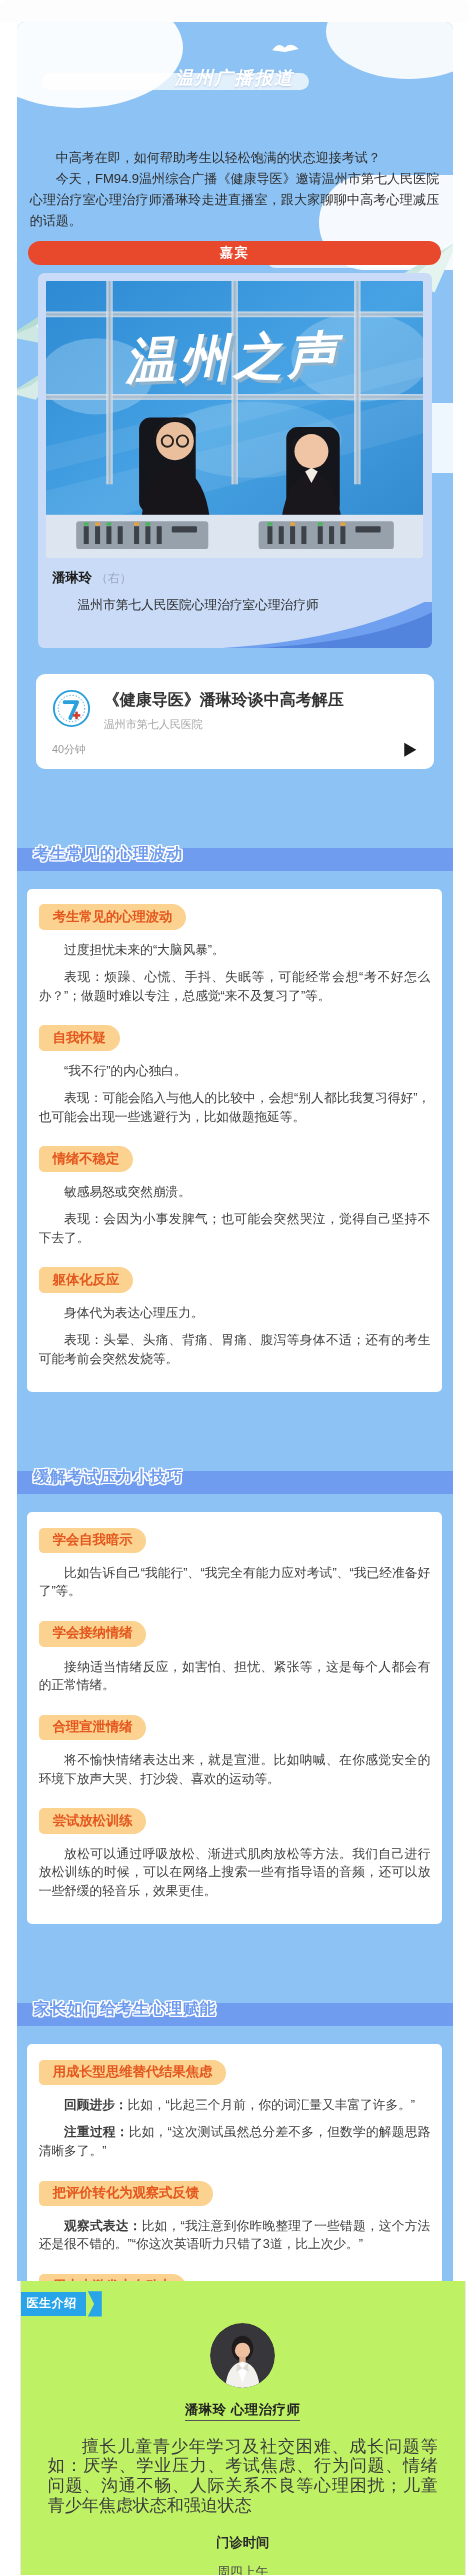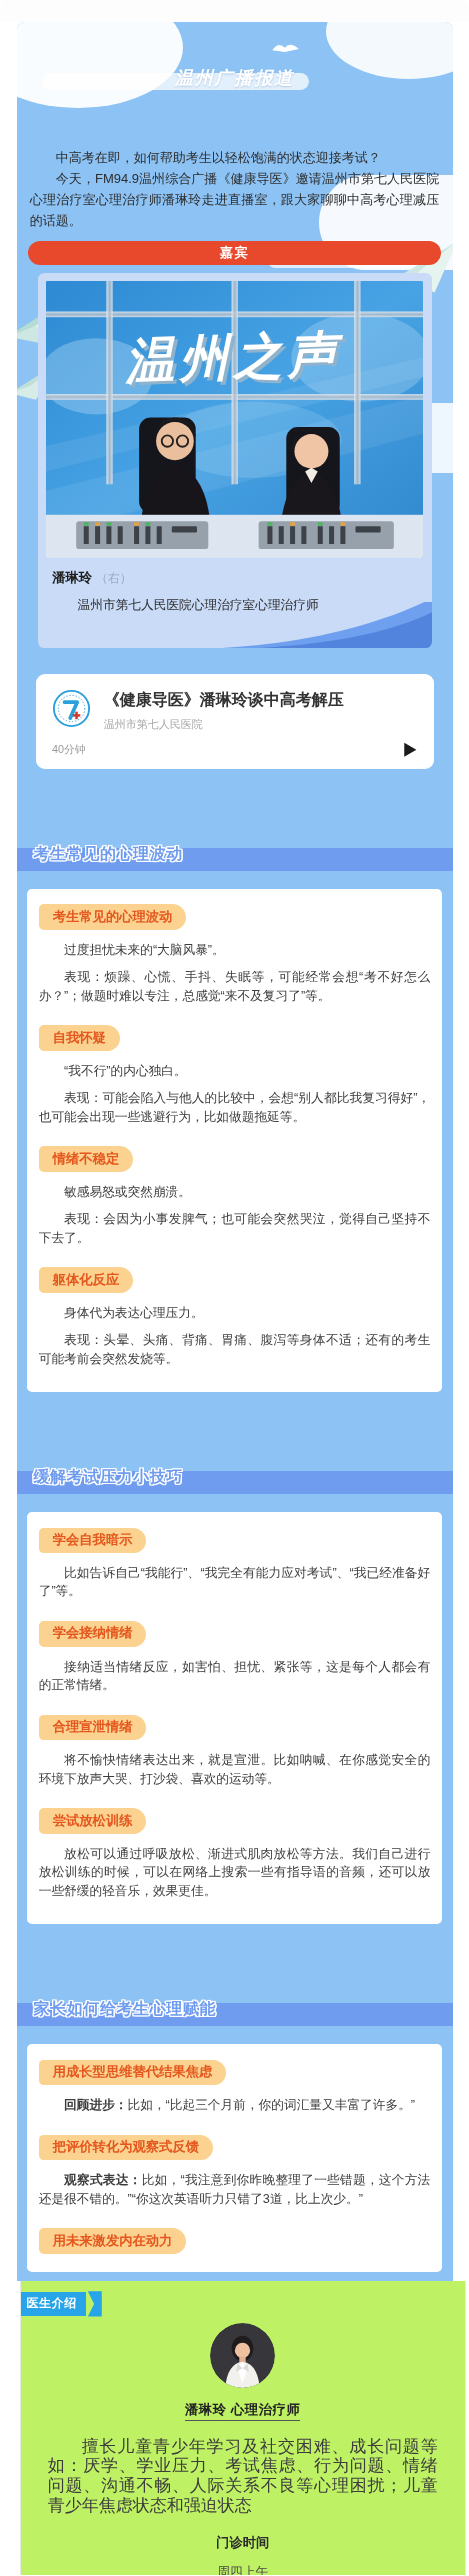--- a/index.html
+++ b/index.html
@@ -263,21 +263,21 @@
         </button>
       </div>
     </div>
 
     <div id="sections">
         <div class="banner"><span>考生常见的心理波动</span></div>
         <div class="card"><div class="tag">考生常见的心理波动</div><p class="para">过度担忧未来的“大脑风暴”。</p><p class="para">表现：烦躁、心慌、手抖、失眠等，可能经常会想“考不好怎么办？”；做题时难以专注，总感觉“来不及复习了”等。</p><div class="tag">自我怀疑</div><p class="para">“我不行”的内心独白。</p><p class="para">表现：可能会陷入与他人的比较中，会想“别人都比我复习得好”，也可能会出现一些逃避行为，比如做题拖延等。</p><div class="tag">情绪不稳定</div><p class="para">敏感易怒或突然崩溃。</p><p class="para">表现：会因为小事发脾气；也可能会突然哭泣，觉得自己坚持不下去了。</p><div class="tag">躯体化反应</div><p class="para">身体代为表达心理压力。</p><p class="para">表现：头晕、头痛、背痛、胃痛、腹泻等身体不适；还有的考生可能考前会突然发烧等。</p></div>
         <div class="banner"><span>缓解考试压力小技巧</span></div>
         <div class="card"><div class="tag">学会自我暗示</div><p class="para">比如告诉自己“我能行”、“我完全有能力应对考试”、“我已经准备好了”等。</p><div class="tag">学会接纳情绪</div><p class="para">接纳适当情绪反应，如害怕、担忧、紧张等，这是每个人都会有的正常情绪。</p><div class="tag">合理宣泄情绪</div><p class="para">将不愉快情绪表达出来，就是宣泄。比如呐喊、在你感觉安全的环境下放声大哭、打沙袋、喜欢的运动等。</p><div class="tag">尝试放松训练</div><p class="para">放松可以通过呼吸放松、渐进式肌肉放松等方法。我们自己进行放松训练的时候，可以在网络上搜索一些有指导语的音频，还可以放一些舒缓的轻音乐，效果更佳。</p></div>
         <div class="banner"><span>家长如何给考生心理赋能</span></div>
-        <div class="card"><div class="tag">用成长型思维替代结果焦虑</div><p class="para"><b>回顾进步：</b>比如，“比起三个月前，你的词汇量又丰富了许多。”</p><div class="tag">把评价转化为观察式反馈</div><p class="para"><b>观察式表达：</b>比如，“我注意到你昨晚整理了一些错题，这个方法还是很不错的。”“你这次英语听力只错了3道，比上次少。”</p><div class="tag">用未来激发内在动力</div></div>
+        <div class="card"><div class="tag">用成长型思维替代结果焦虑</div><p class="para"><b>回顾进步：</b>比如，“比起三个月前，你的词汇量又丰富了许多。”</p><p class="para"><b>注重过程：</b>比如，“这次测试虽然总分差不多，但数学的解题思路清晰多了。”</p><div class="tag">把评价转化为观察式反馈</div><p class="para"><b>观察式表达：</b>比如，“我注意到你昨晚整理了一些错题，这个方法还是很不错的。”“你这次英语听力只错了3道，比上次少。”</p><div class="tag">用未来激发内在动力</div></div>
       </div>
 
   </div>
 
   <div class="doctor">
     <div class="ribbon">
       <span class="ribbon-label">医生介绍</span>
       <span class="ribbon-tail"></span>
     </div>
     <div class="portrait">

